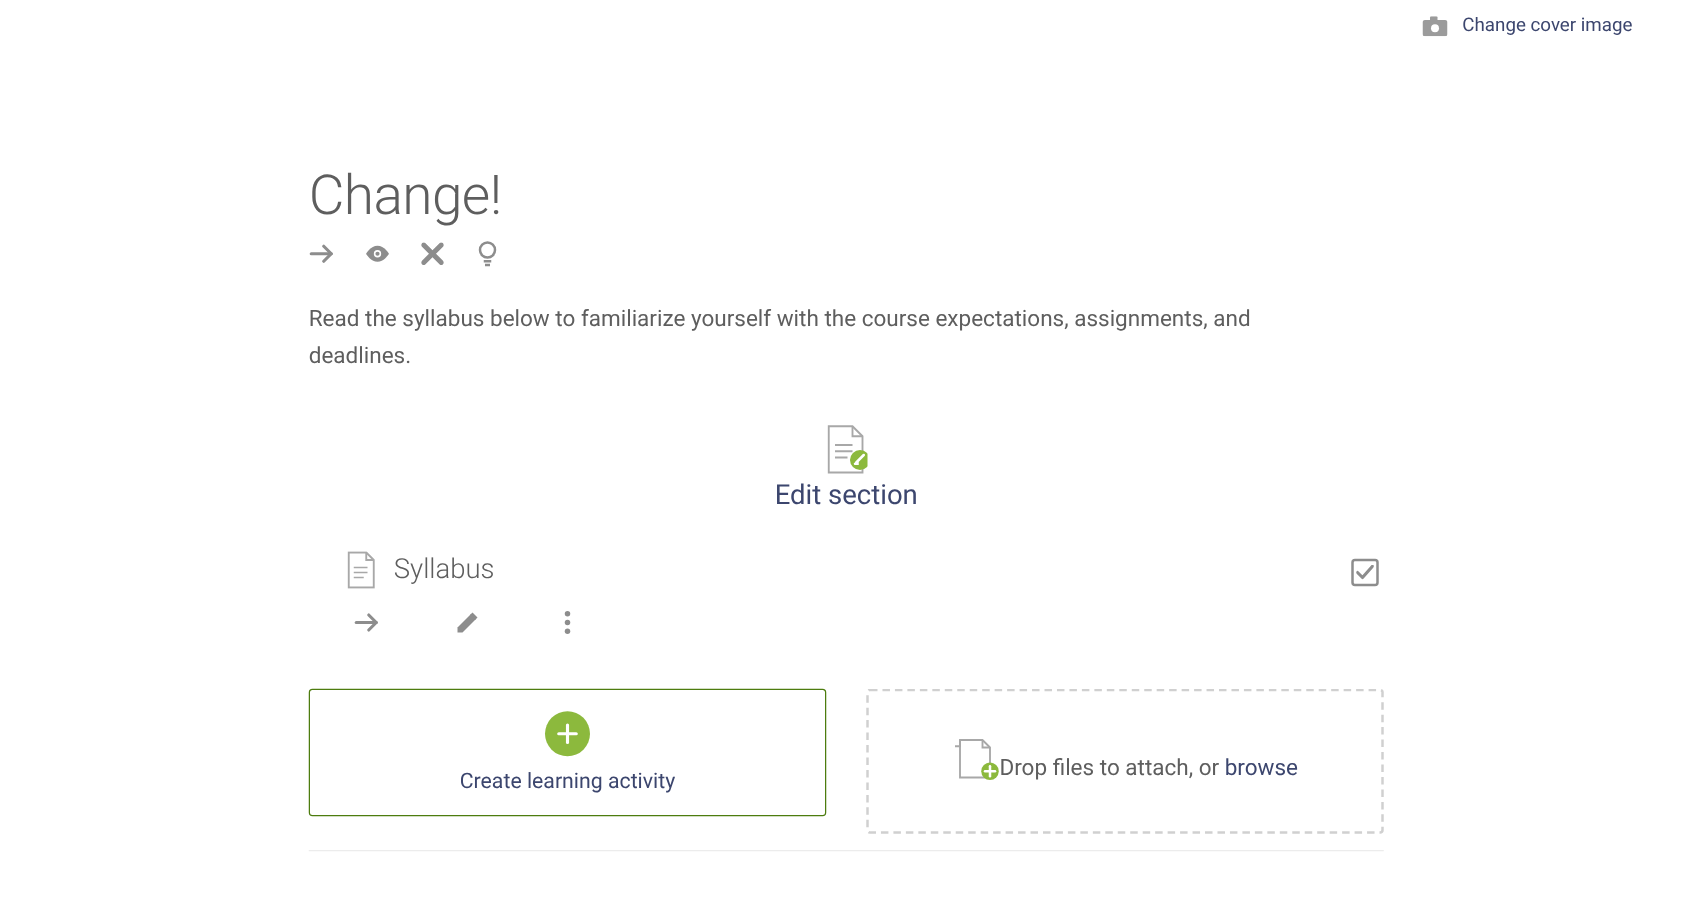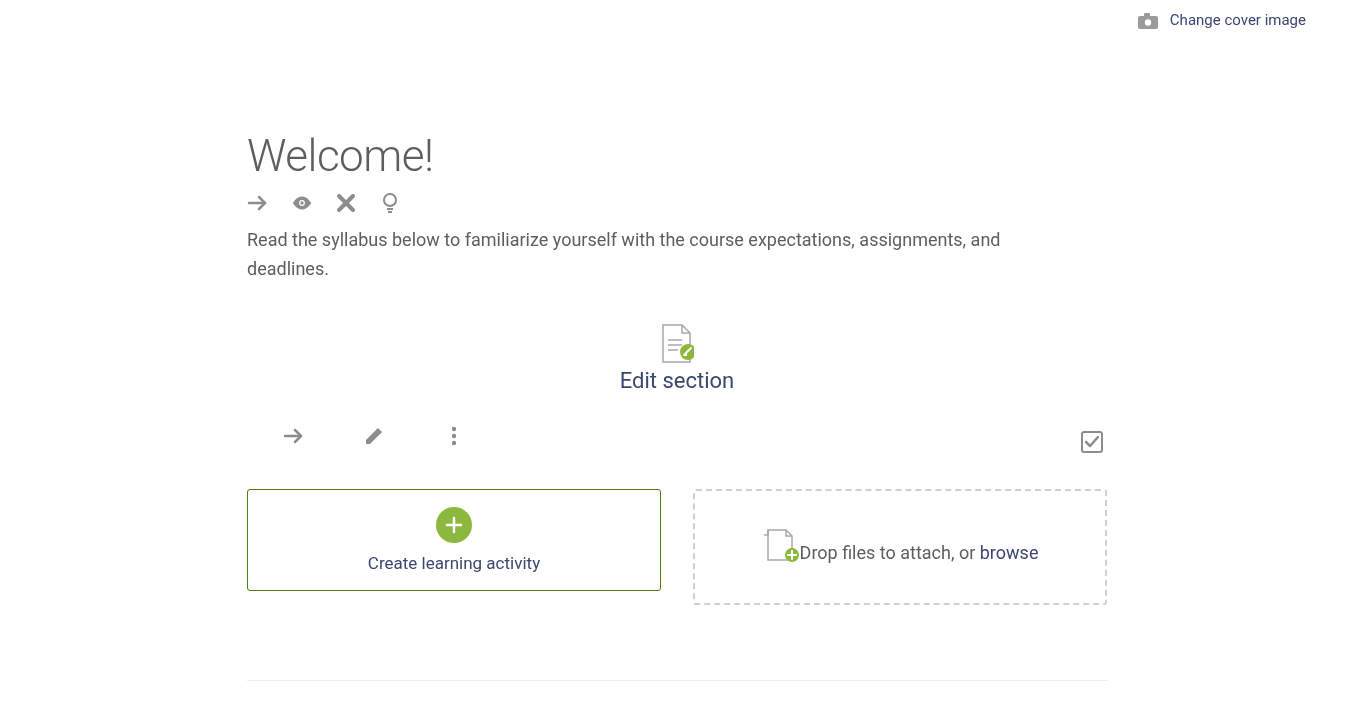--- a/index.html
+++ b/index.html
@@ -57,21 +57,21 @@
     width: 22px;
     height: 22px;
     color: #8d8d8d;
     cursor: pointer;
     display:flex;
     align-items:center;
     justify-content:center;
   }
 
   .description {
-    margin-top: 12px;
+    margin-top: 28px;
     font-size: 18px;
     color: #5e5e5e;
     line-height: 1.6;
     max-width: 790px;
   }
 
   .edit-section {
     margin-top: 40px;
     text-align: center;
     cursor: pointer;
@@ -200,21 +200,21 @@
       <rect x="0" y="3" width="20" height="13" rx="2" fill="#9b9b9b"></rect>
       <rect x="6" y="0" width="6" height="4" rx="1" fill="#9b9b9b"></rect>
       <circle cx="10" cy="9.5" r="3.2" fill="#ffffff"></circle>
     </svg>
   </span>
   <span class="label">Change cover image</span>
 </div>
 
 <div class="content">
 
-  <h1 class="page-title">Welcome!</h1>
+  <h1 class="page-title">Change!</h1>
 
   <div class="header-icons">
     <div class="hicon">
       <svg width="22" height="18" viewBox="0 0 22 18" fill="none" stroke="#8d8d8d" stroke-width="2.5" stroke-linecap="round" stroke-linejoin="round">
         <line x1="2" y1="9" x2="18" y2="9"></line>
         <polyline points="12,3 18,9 12,15"></polyline>
       </svg>
     </div>
     <div class="hicon">
       <svg width="24" height="16" viewBox="0 0 24 16">
@@ -254,20 +254,32 @@
     </span>
     <div class="es-label">Edit section</div>
   </div>
 
   <div class="item-row">
     <div class="check-badge">
       <svg width="14" height="12" viewBox="0 0 14 12" fill="none" stroke="#8d8d8d" stroke-width="2.5" stroke-linecap="round" stroke-linejoin="round">
         <polyline points="1,6 5,10 13,1"></polyline>
       </svg>
     </div>
+    <div class="item-title">
+      <span class="doc-icon">
+        <svg width="24" height="30" viewBox="0 0 24 30">
+          <path d="M2 1 L16 1 L22 7 L22 29 L2 29 Z" fill="#ffffff" stroke="#a8a8a8" stroke-width="1.5"></path>
+          <path d="M16 1 L16 7 L22 7" fill="none" stroke="#a8a8a8" stroke-width="1.5"></path>
+          <line x1="6" y1="13" x2="17" y2="13" stroke="#a8a8a8" stroke-width="1.3"></line>
+          <line x1="6" y1="17" x2="17" y2="17" stroke="#a8a8a8" stroke-width="1.3"></line>
+          <line x1="6" y1="21" x2="14" y2="21" stroke="#a8a8a8" stroke-width="1.3"></line>
+        </svg>
+      </span>
+      <span class="title-text">Syllabus</span>
+    </div>
     <div class="item-actions">
       <div class="aicon">
         <svg width="22" height="18" viewBox="0 0 22 18" fill="none" stroke="#8d8d8d" stroke-width="2.5" stroke-linecap="round" stroke-linejoin="round">
           <line x1="2" y1="9" x2="18" y2="9"></line>
           <polyline points="12,3 18,9 12,15"></polyline>
         </svg>
       </div>
       <div class="aicon">
         <svg width="20" height="20" viewBox="0 0 20 20" fill="#8d8d8d">
           <path d="M2 18 L2 14 L13 3 L17 7 L6 18 Z"></path>

